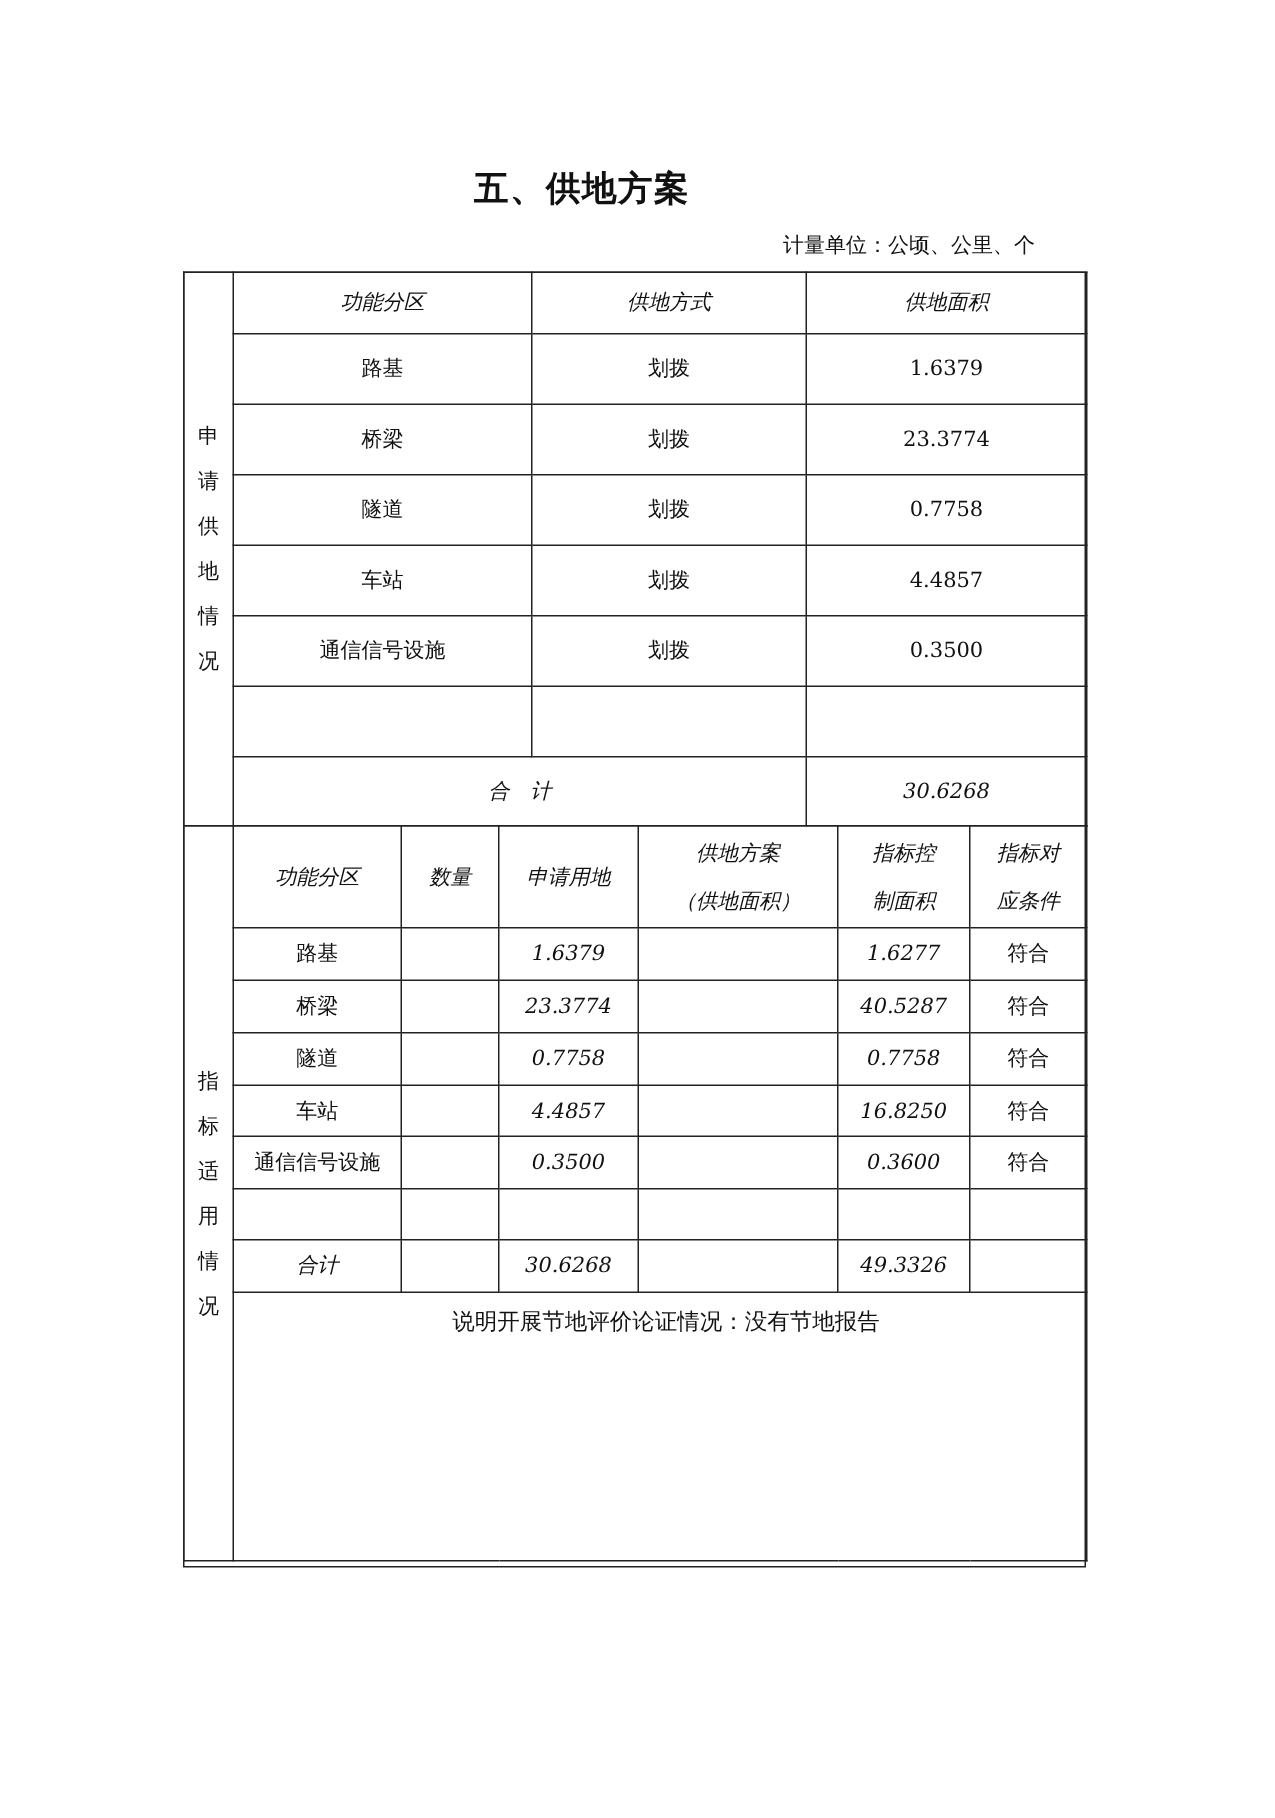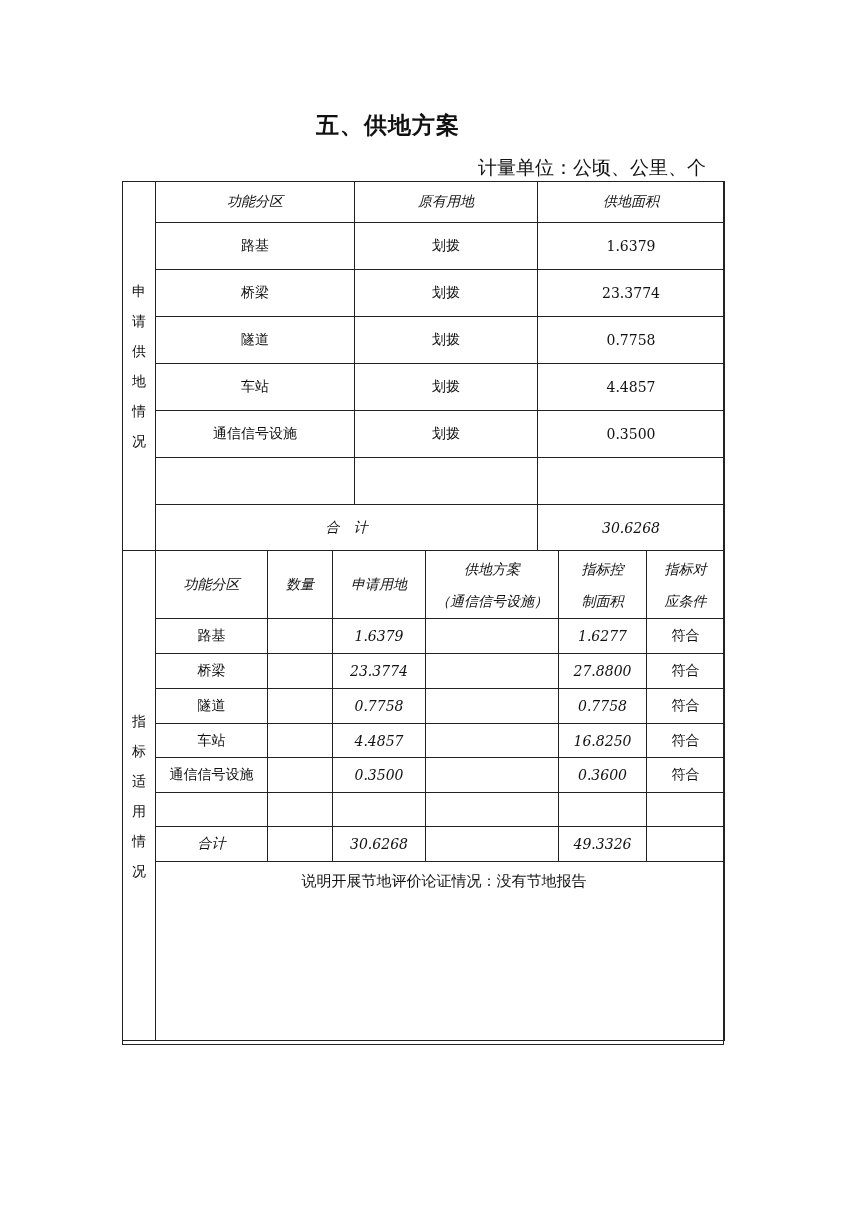--- a/index.html
+++ b/index.html
@@ -1,18 +1,18 @@
 <!DOCTYPE html>
 <html><head>
 <meta charset="utf-8">
 <style>
   html, body { margin:0; padding:0; background:#fff; }
   body { width:850px; height:1212px; position:relative; font-family:"DejaVu Serif","Liberation Serif",serif; color:#111; overflow:hidden; }
   .title { position:absolute; left:0; width:776px; top:110px; text-align:center; font-size:23px; font-weight:bold; letter-spacing:1px; }
-  .unit { position:absolute; right:144px; top:155px; font-size:19px; }
+  .unit { position:absolute; right:160px; top:155px; font-size:14px; }
   .sec { position:absolute; border-collapse:collapse; table-layout:fixed; }
   .sec td { border:1px solid #222; text-align:center; vertical-align:middle; font-size:14px; padding:0; }
   .vlabel { font-size:16px; line-height:30px; }
   .hdr { font-size:15px;font-style:italic; }
   .note { text-align:right; vertical-align:top !important; padding:10px 0 0 8px !important; font-size:15px !important; }
   .outer { position:absolute; left:122px; top:181px; width:602px; height:864px; border:1.5px solid #222; box-sizing:border-box; pointer-events:none; }
 </style>
 </head>
 <body>
 
@@ -25,21 +25,21 @@
       <col style="width:199px">
       <col style="width:183px">
       <col style="width:187px">
     </colgroup>
   <tbody>
       <tr style="height:41px">
     <td rowspan="9" class="vlabel">
       <span>申</span><br><span>请</span><br><span>供</span><br><span>地</span><br><span>情</span><br><span>况</span>
     </td>
     <td class="hdr">功能分区</td>
-    <td class="hdr">原有用地</td>
+    <td class="hdr">供地方式</td>
     <td class="hdr">供地面积</td>
   </tr>
   <tr style="height:47px">
     <td>路基</td>
         <td>划拨</td>
         <td>1.6379</td>
   </tr>
   <tr style="height:47px">
     <td>桥梁</td>
         <td>划拨</td>
@@ -83,38 +83,38 @@
       <col style="width:78px">
     </colgroup>
   <tbody>
       <tr style="height:68px">
     <td rowspan="9" class="vlabel">
       <span>指</span><br><span>标</span><br><span>适</span><br><span>用</span><br><span>情</span><br><span>况</span>
     </td>
     <td class="hdr">功能分区</td>
     <td class="hdr">数量</td>
     <td class="hdr">申请用地</td>
-    <td class="hdr" style="line-height:32px"><span>供地方案</span><br><span>（通信信号设施）</span></td>
+    <td class="hdr" style="line-height:32px"><span>供地方案</span><br><span>（供地面积）</span></td>
     <td class="hdr" style="line-height:32px"><span>指标控</span><br><span>制面积</span></td>
     <td class="hdr" style="line-height:32px"><span>指标对</span><br><span>应条件</span></td>
   </tr>
   <tr style="height:35px">
     <td>路基</td>
         <td></td>
         <td class="hdr">1.6379</td>
         <td></td>
         <td class="hdr">1.6277</td>
         <td>符合</td>
   </tr>
   <tr style="height:35px">
     <td>桥梁</td>
         <td></td>
         <td class="hdr">23.3774</td>
         <td></td>
-        <td class="hdr">27.8800</td>
+        <td class="hdr">40.5287</td>
         <td>符合</td>
   </tr>
   <tr style="height:35px">
     <td>隧道</td>
         <td></td>
         <td class="hdr">0.7758</td>
         <td></td>
         <td class="hdr">0.7758</td>
         <td>符合</td>
   </tr>

